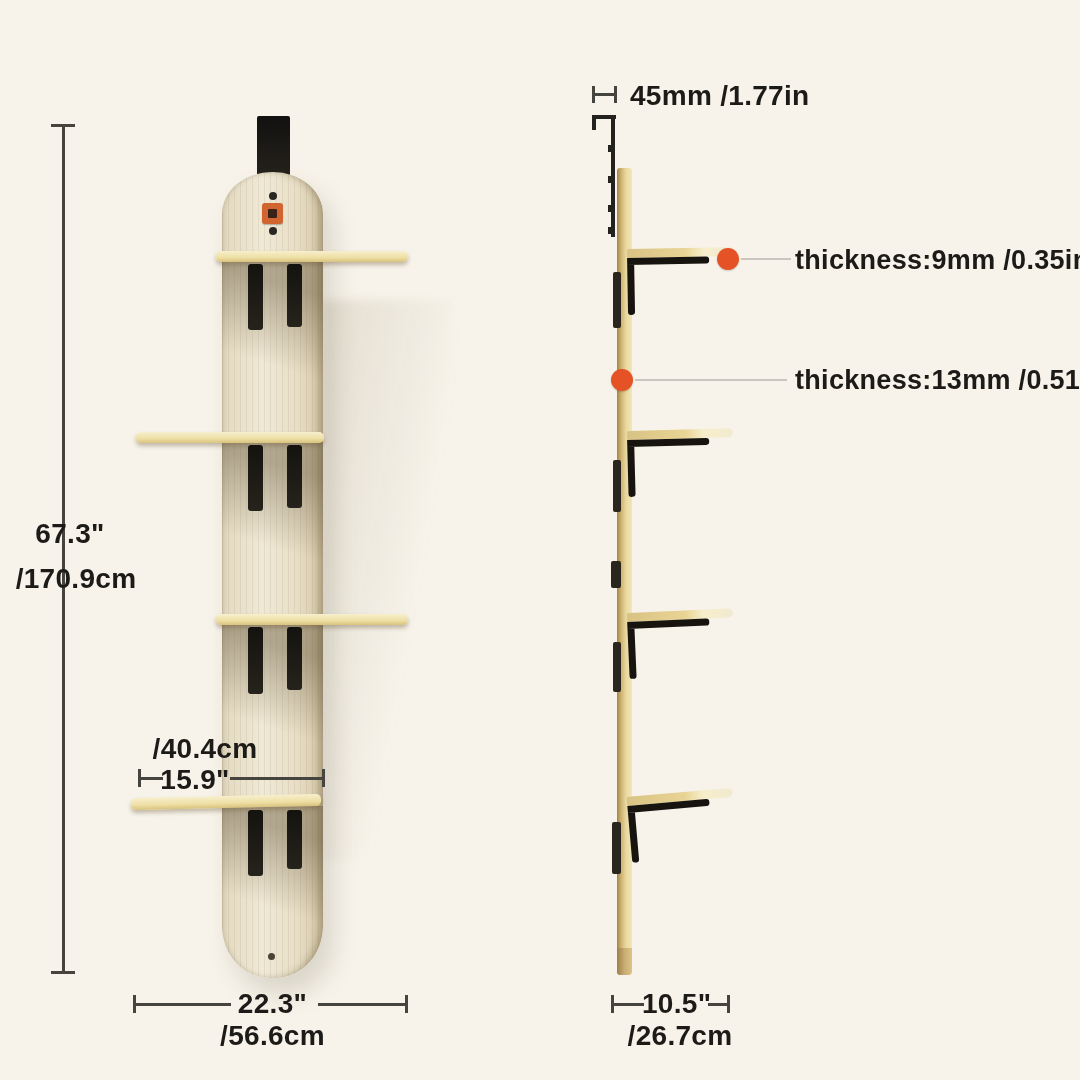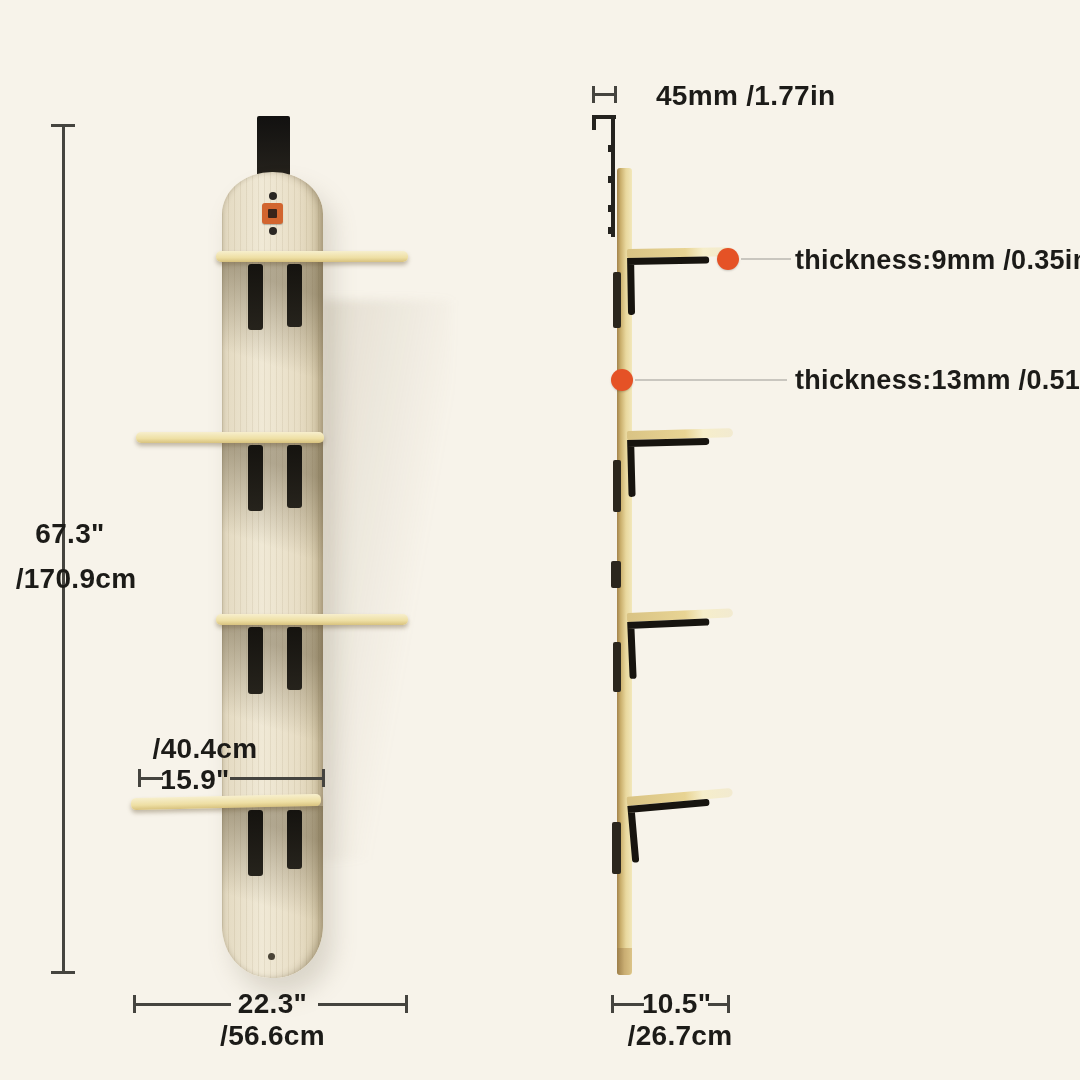--- a/index.html
+++ b/index.html
@@ -115,21 +115,21 @@
       <div class="dtext" style="left:200px;top:1020px;width:145px;">/56.6cm</div>
     </div>
   </div>
 
   <div>
 
     <div>
       <div class="dline" style="left:592px;top:86px;width:3px;height:17px;"></div>
       <div class="dline" style="left:592px;top:93px;width:25px;height:3px;"></div>
       <div class="dline" style="left:614px;top:86px;width:3px;height:17px;"></div>
-      <div class="dtext left" style="left:656px;top:80px;width:250px;">45mm /1.77in</div>
+      <div class="dtext left" style="left:630px;top:80px;width:250px;">45mm /1.77in</div>
     </div>
 
     <div>
       <div class="hookline" style="left:592px;top:115px;width:24px;height:4px;"></div>
       <div class="hookline" style="left:592px;top:115px;width:4px;height:15px;"></div>
       <div class="hookline" style="left:611px;top:115px;width:4px;height:122px;"></div>
       <div class="hookline" style="left:608px;top:145px;width:4px;height:7px;"></div>
       <div class="hookline" style="left:608px;top:176px;width:4px;height:7px;"></div>
       <div class="hookline" style="left:608px;top:205px;width:4px;height:7px;"></div>
       <div class="hookline" style="left:608px;top:227px;width:4px;height:7px;"></div>

